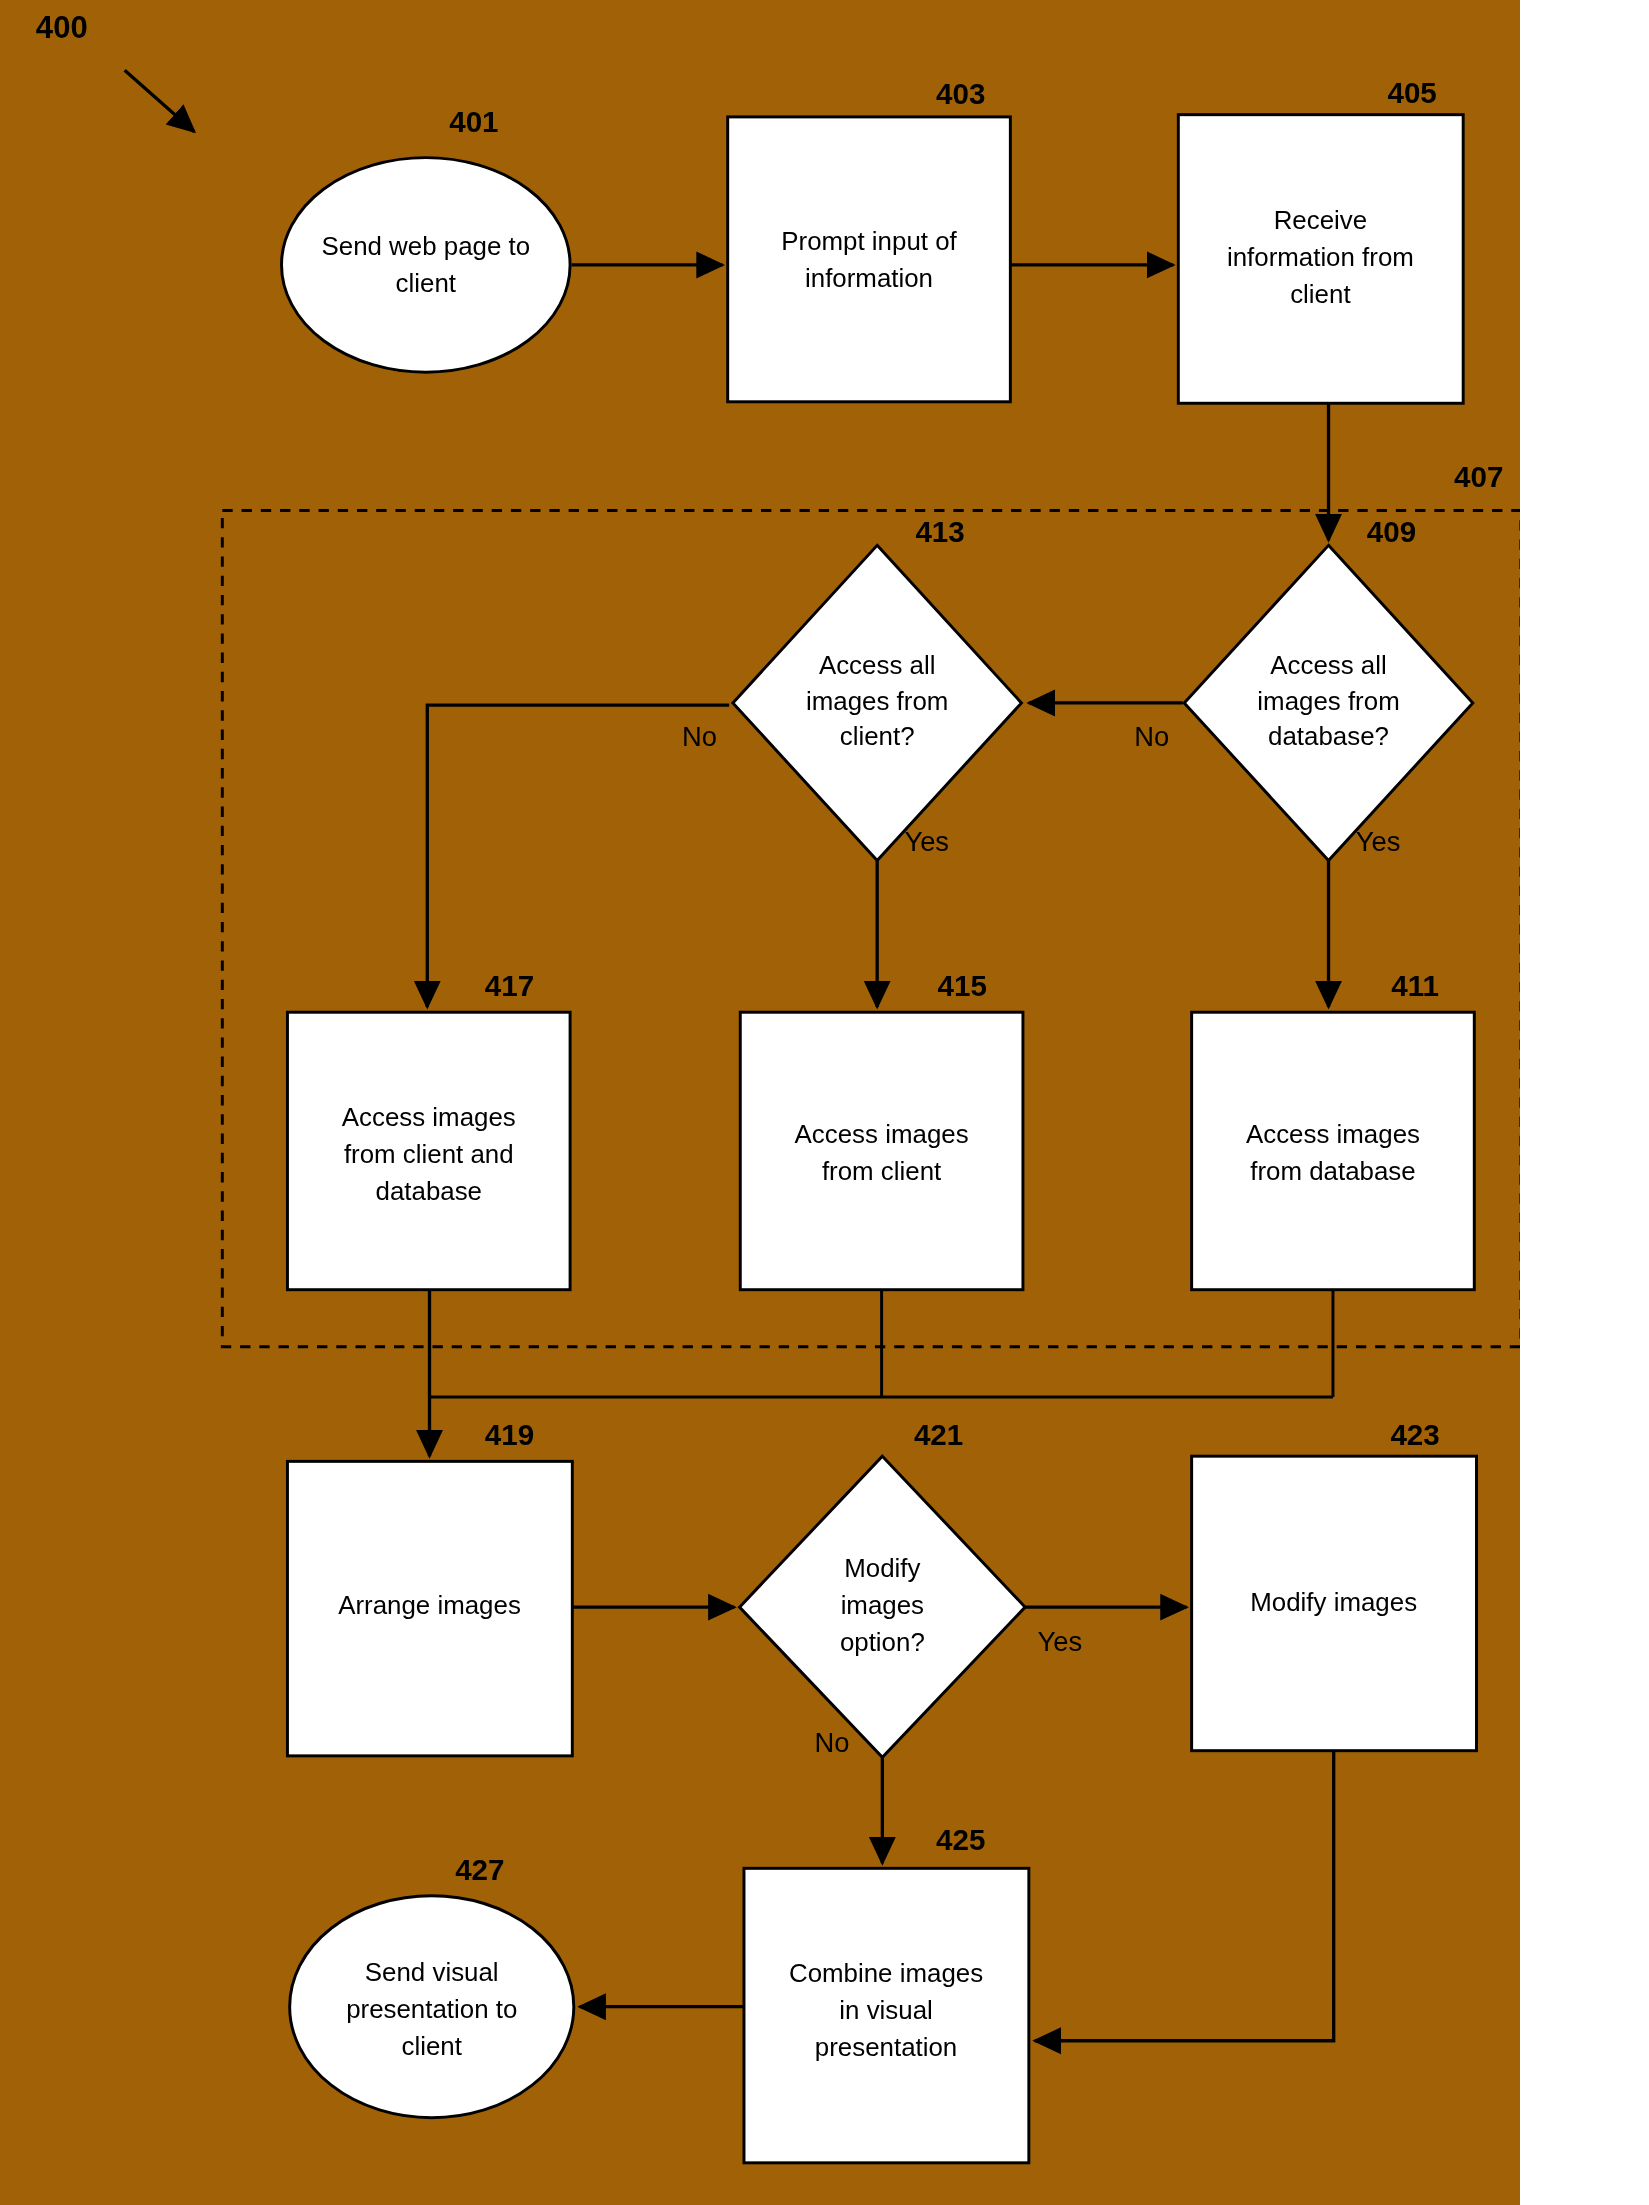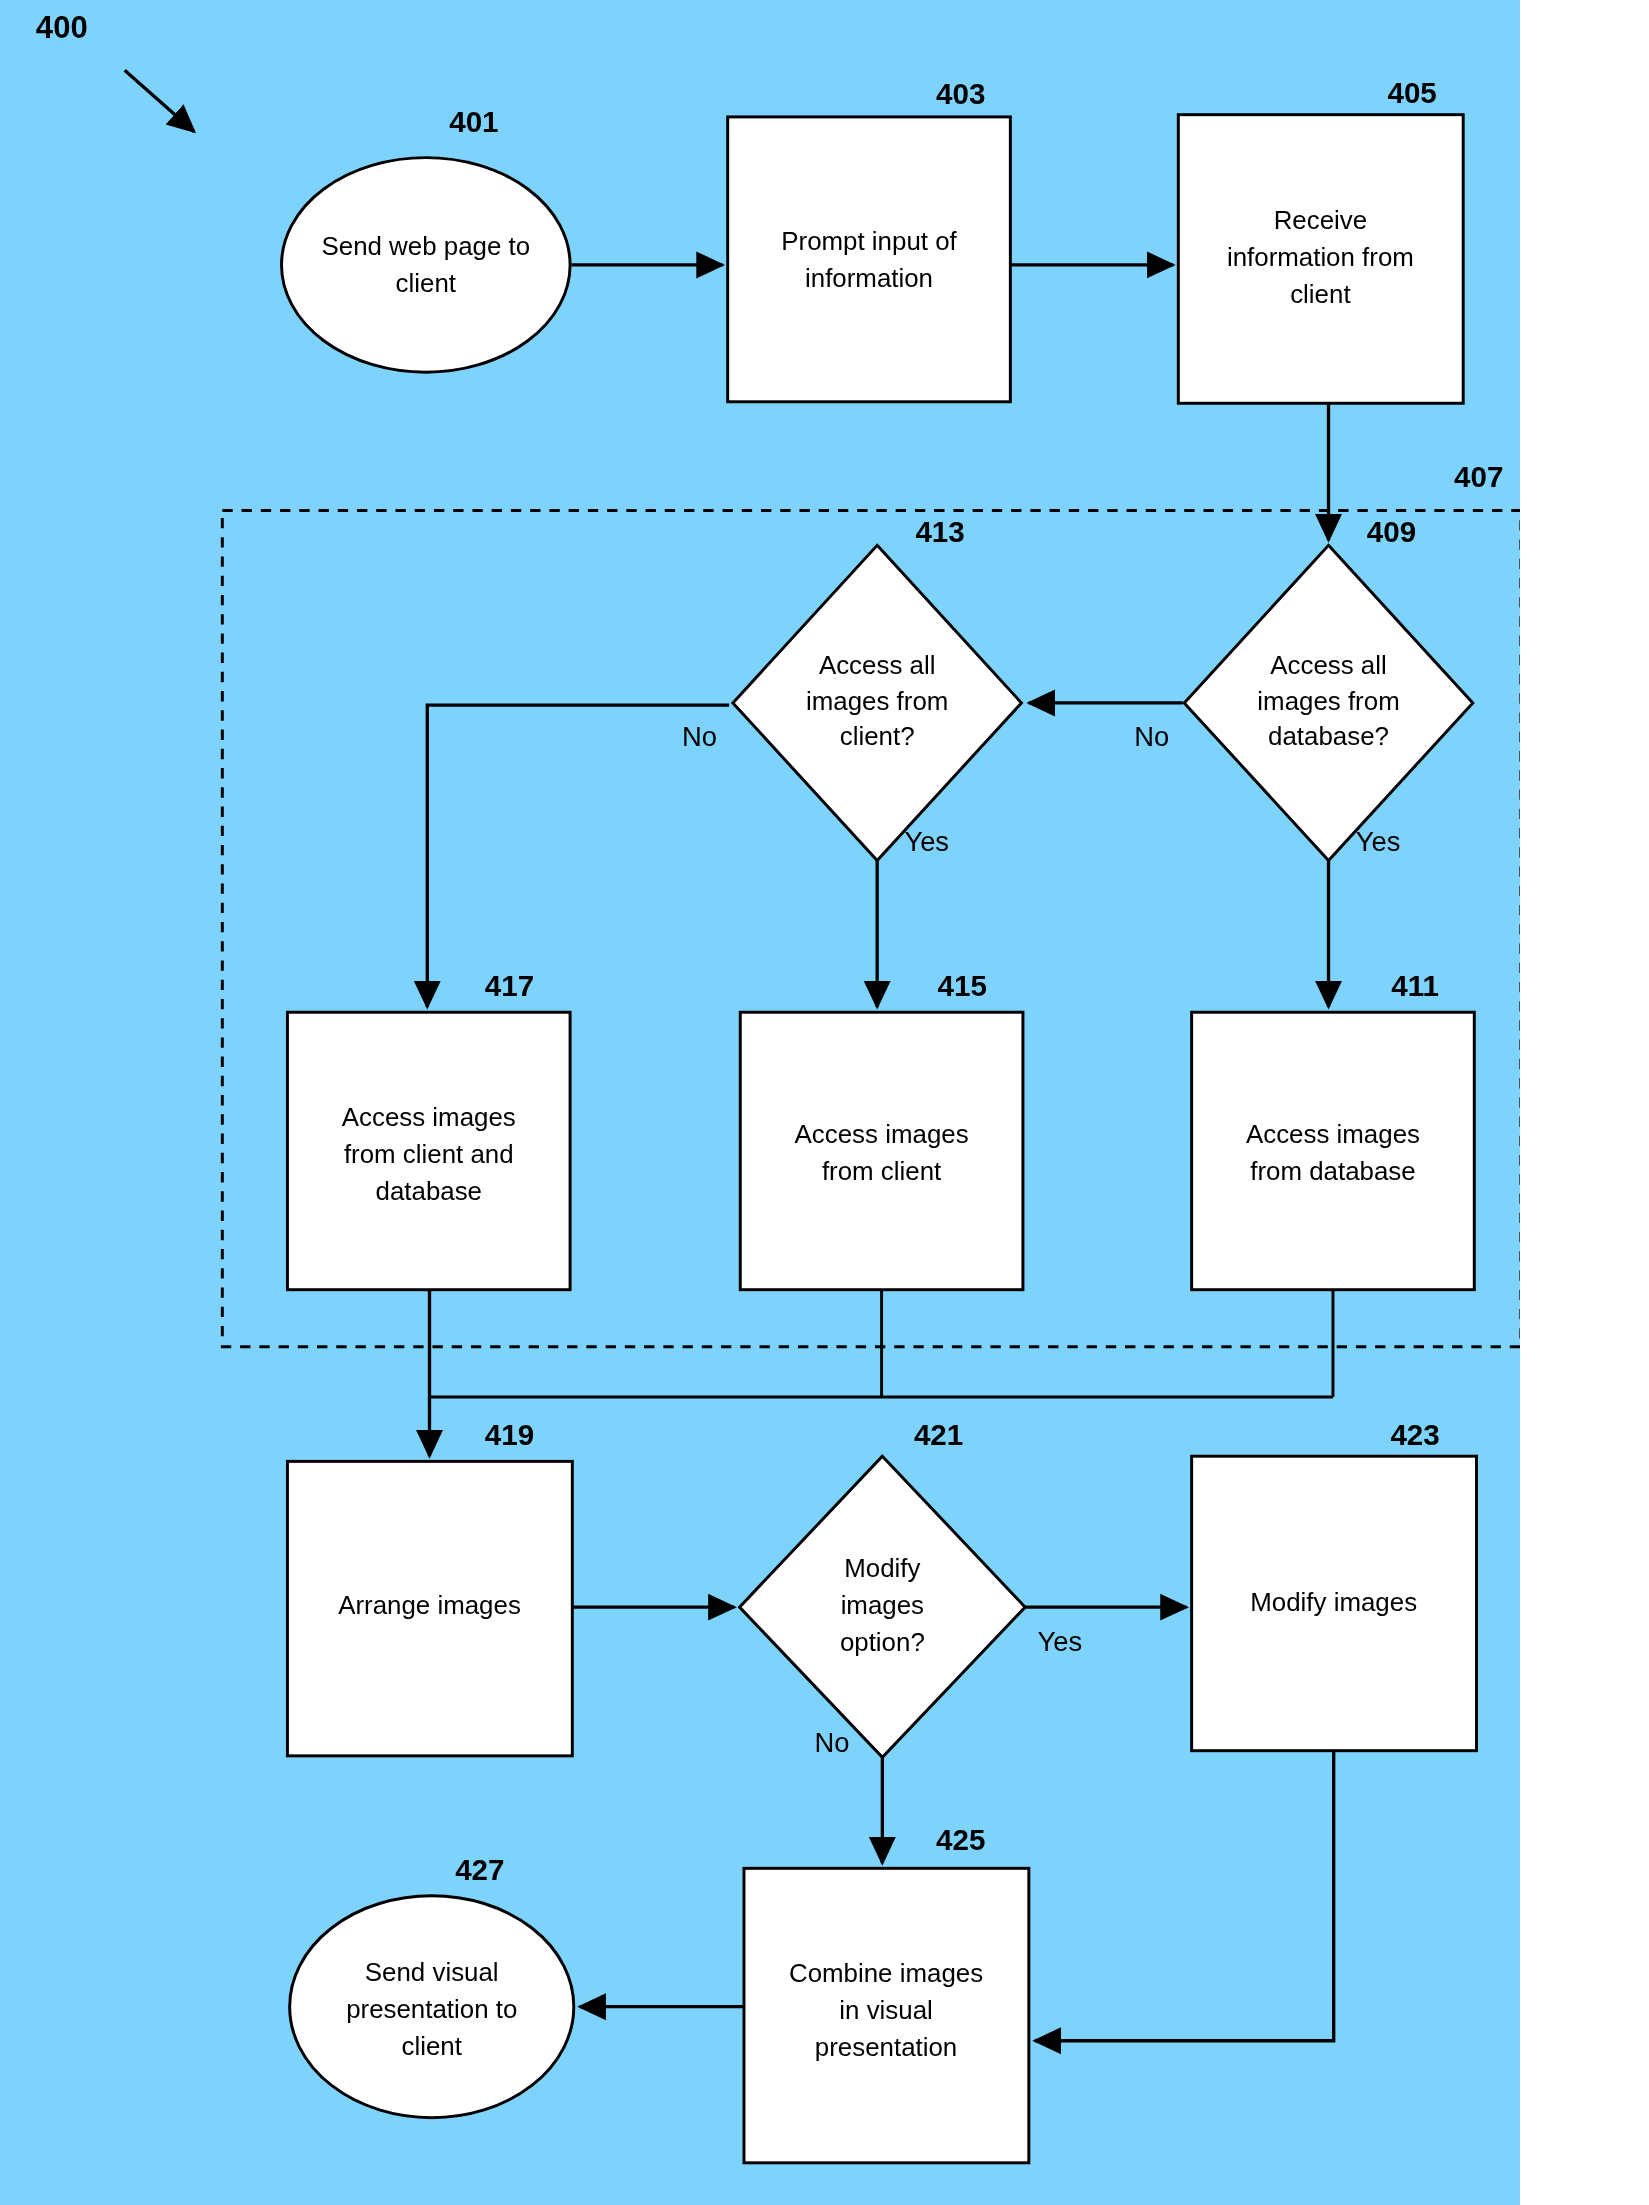--- a/index.html
+++ b/index.html
@@ -7,21 +7,21 @@
     padding: 0;
     background: #ffffff;
   }
   body {
     font-family: "Liberation Sans", sans-serif;
   }
   #page {
     position: relative;
     width: 1520px;
     height: 2205px;
-    background: #7dd3fc;
+    background: #a16207;
     overflow: hidden;
   }
   #diagram-svg {
     position: absolute;
     left: 0;
     top: 0;
     width: 1650px;
     height: 2205px;
   }
   .node-shape {

